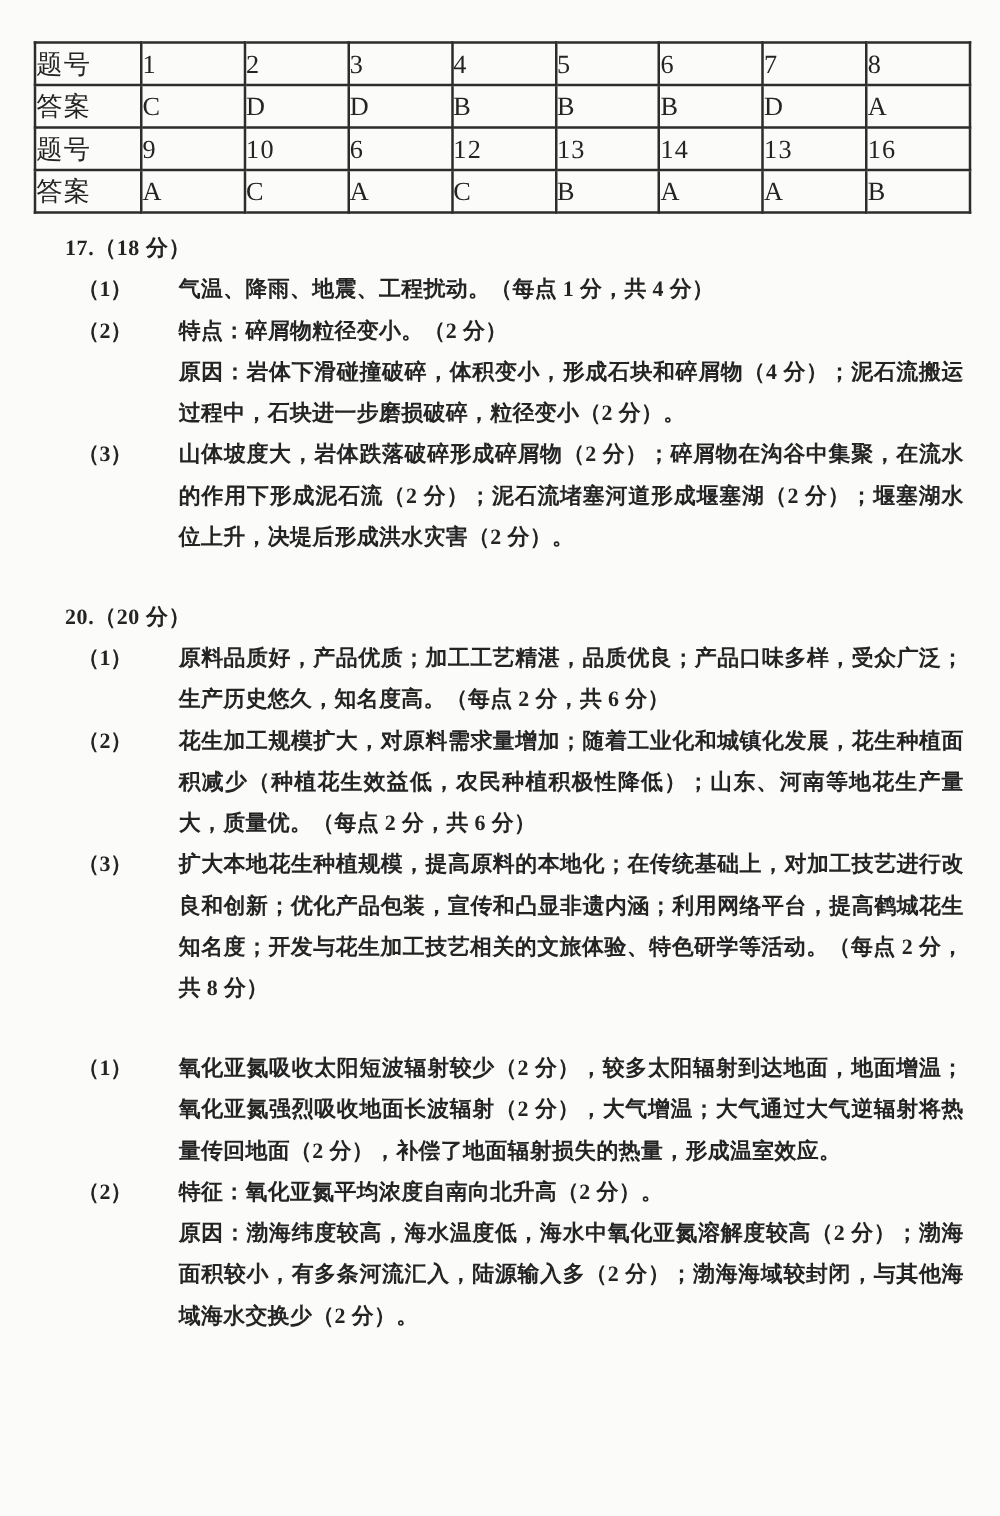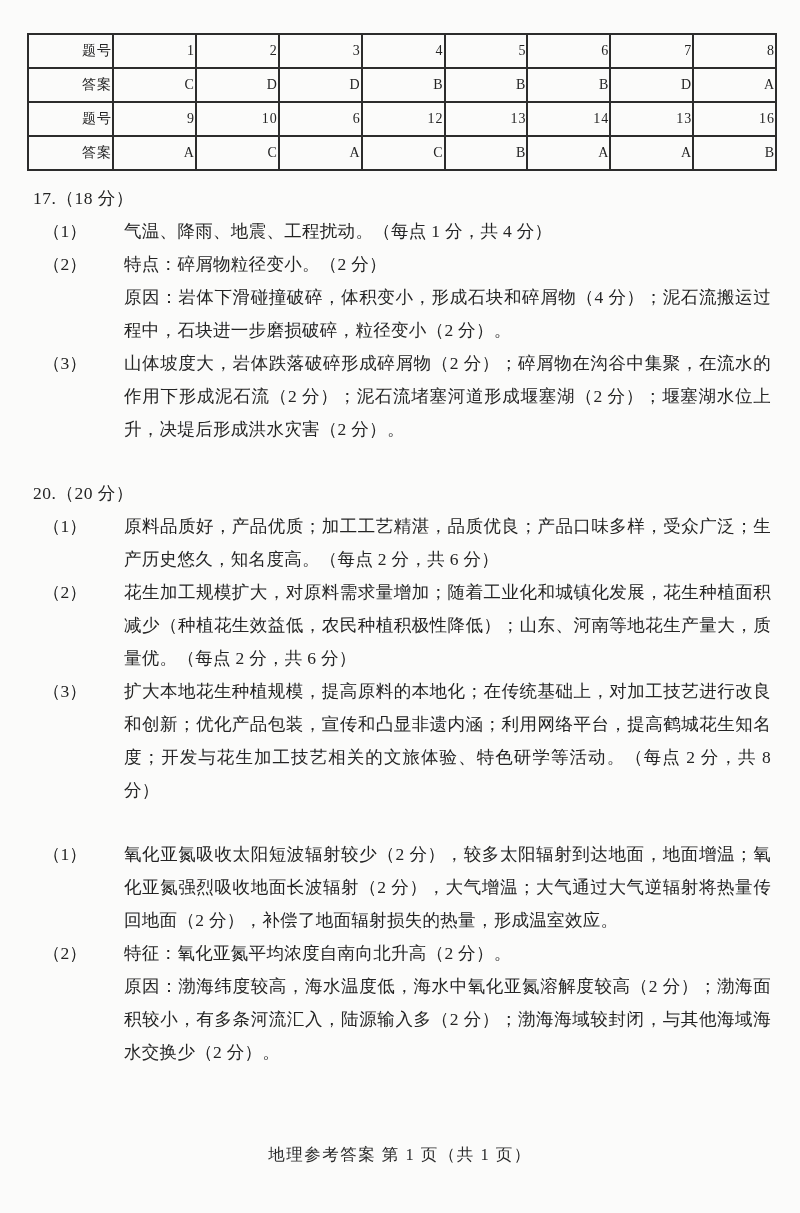--- a/index.html
+++ b/index.html
@@ -15,39 +15,40 @@
     overflow: hidden;
   }
   
   .answer-table {
     position: absolute;
     left: 27px;
     top: 33px;
     width: 750px;
     border-collapse: collapse;
     table-layout: fixed;
-    text-align: right;
-    font-size: 14px;
+    text-align: left;
+    font-size: 21px;
   }
   .answer-table td {
     border: 2px solid #2c2c2c;
     height: 34px;
     vertical-align: middle;
     letter-spacing: 1px;
   }
   .answer-table td.hdr { width: 85px; }
   
   .content {
     position: absolute;
     left: 0;
     top: 176px;
     width: 100%;
-    padding: 0 29px 0 33px;
+    padding: 0 29px 0 52px;
     font-size: 17.5px;
     line-height: 33px;
+    font-weight: bold;
   }
   .section { margin-top: 31px; }
   .section:first-child { margin-top: 6px; }
   .sec-heading { letter-spacing: 0.5px; }
   .item { display: flex; align-items: flex-start; }
   .item-num {
     flex: 0 0 55px;
     padding-left: 10px;
     white-space: nowrap;
   }
@@ -182,15 +183,14 @@
         <div class="item-num">（2）</div>
         <div class="item-body">
           <p>特征：氧化亚氮平均浓度自南向北升高（2 分）。</p>
           <p>原因：渤海纬度较高，海水温度低，海水中氧化亚氮溶解度较高（2 分）；渤海面积较小，有多条河流汇入，陆源输入多（2 分）；渤海海域较封闭，与其他海域海水交换少（2 分）。</p>
         </div>
       </div>
     </div>
 
   </div>
 
-  <div class="footer">地理参考答案 第 1 页（共 1 页）</div>
 
 </div>
 
 </body></html>

